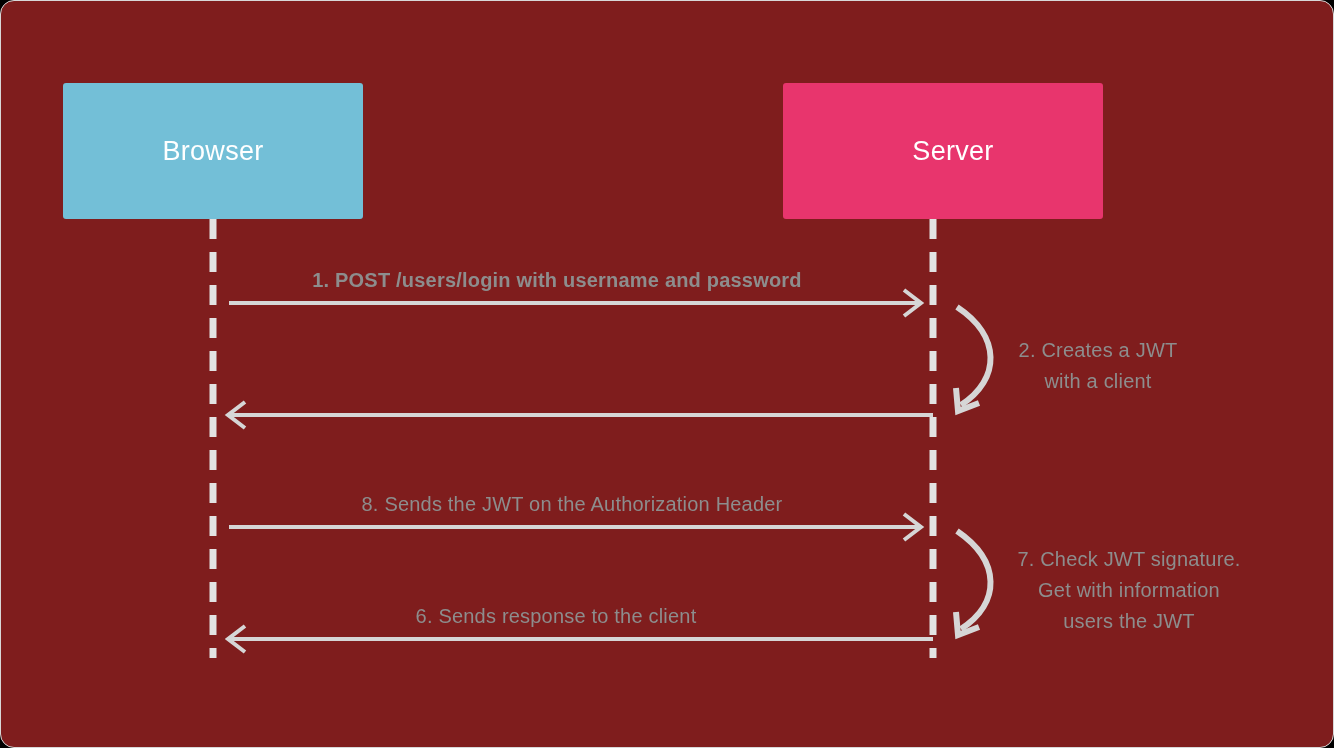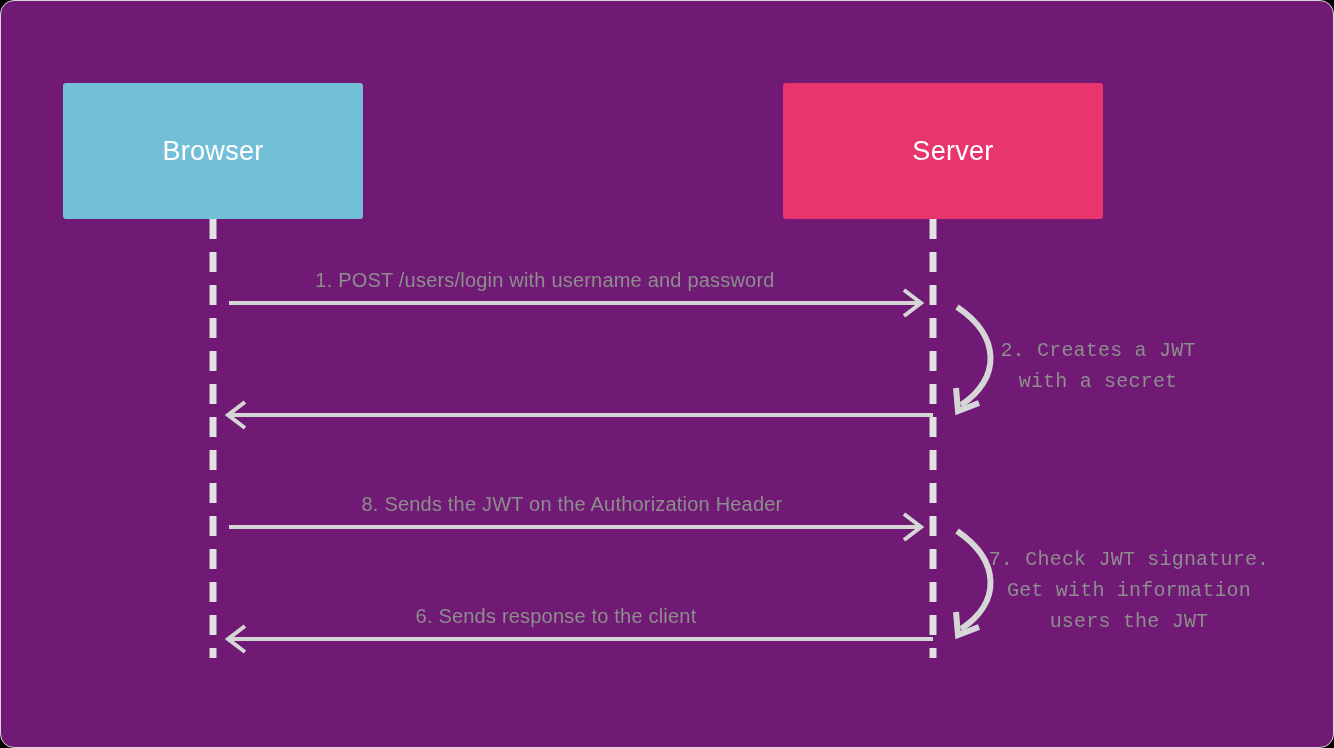--- a/index.html
+++ b/index.html
@@ -10,21 +10,21 @@
   }
   body {
     font-family: "Liberation Sans", sans-serif;
     -webkit-font-smoothing: antialiased;
   }
 
   #canvas {
     position: relative;
     width: 1334px;
     height: 748px;
-    background: #701a75;
+    background: #7f1d1d;
     border-radius: 14px;
     box-sizing: border-box;
     border: 1.5px solid #d8d8d8;
     overflow: hidden;
   }
 
   #diagram-svg {
     position: absolute;
     left: 0;
     top: 0;
@@ -72,21 +72,21 @@
     position: absolute;
     color: #8d8d8d;
     font-size: 20px;
     font-weight: 400;
     letter-spacing: 0.2px;
     line-height: 31px;
     text-align: center;
     white-space: nowrap;
     transform: translateX(-50%);
   }
-  .note-line { display: block; font-family: Liberation Mono, monospace; }
+  .note-line { display: block; }
 </style>
 </head>
 <body>
 
 <div id="canvas">
 
   <svg id="diagram-svg" viewBox="0 0 1334 748" xmlns="http://www.w3.org/2000/svg">
 
     <line x1="212" y1="218" x2="212" y2="657" stroke="#e2e2e2" stroke-width="7" stroke-dasharray="20 13" stroke-linecap="butt"></line>
 
@@ -124,25 +124,25 @@
   </svg>
 
   <div id="participant-browser" class="participant-box" style="background:#73bfd7;">
     <span class="participant-label">Browser</span>
   </div>
 
   <div id="participant-server" class="participant-box" style="background:#e8356d;">
     <span class="participant-label">Server</span>
   </div>
 
-  <div class="message-label" style="left:544px; top:269px;">1. POST /users/login with username and password</div>
+  <div class="message-label" style="left:556px; top:269px;font-weight:bold;">1. POST /users/login with username and password</div>
 
   <div class="note-label" style="left:1097px; top:334px;">
     <span class="note-line">2. Creates a JWT</span>
-    <span class="note-line">with a secret</span>
+    <span class="note-line">with a client</span>
   </div>
 
 
   <div class="message-label" style="left:571px; top:493px;">8. Sends the JWT on the Authorization Header</div>
 
   <div class="note-label" style="left:1128px; top:543px;">
     <span class="note-line">7. Check JWT signature.</span>
     <span class="note-line">Get with information</span>
     <span class="note-line">users the JWT</span>
   </div>

